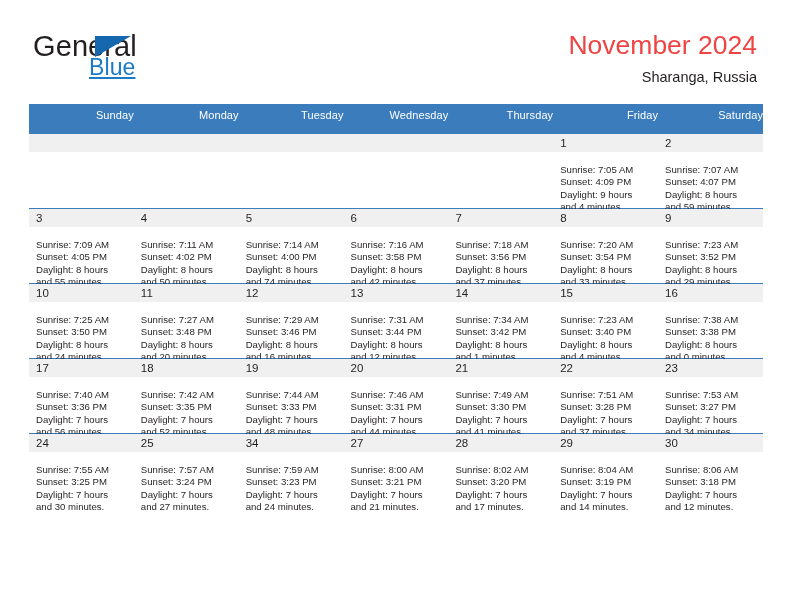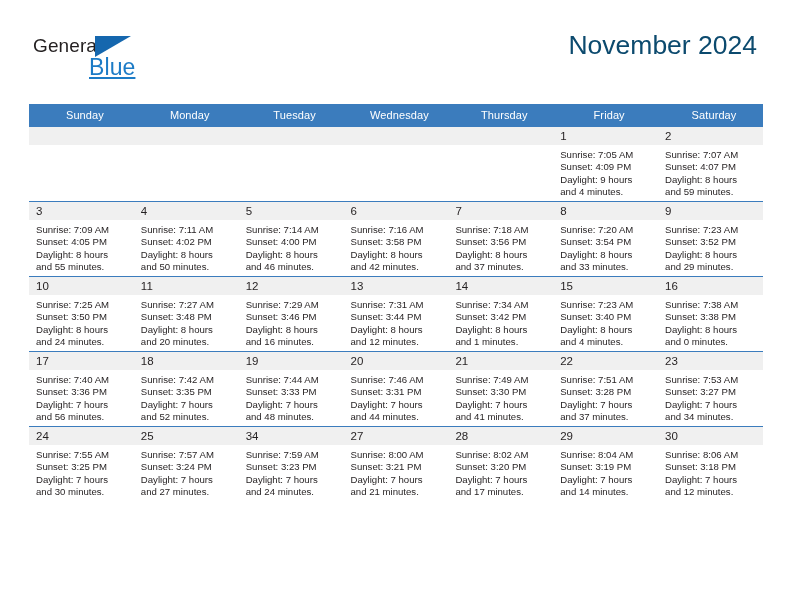--- a/index.html
+++ b/index.html
@@ -33,21 +33,21 @@
     position: absolute;
     left: 33px;
     top: 33px;
     width: 220px;
     height: 52px;
   }
   .brand-general {
     position: absolute;
     left: 0;
     top: 0;
-    font-size: 19px;
+    font-size: 29px;
     letter-spacing: 0.1px;
     color: #231f20;
     line-height: 26px;
     text-align: right;
   }
   .brand-blue {
     position: absolute;
     left: 56px;
     top: 21px;
     font-size: 23px;
@@ -68,21 +68,21 @@
 
   .title-block {
     position: absolute;
     right: 35px;
     top: 28px;
     text-align: right;
   }
   .month-title {
     font-size: 26.5px;
     font-weight: normal;
-    color: #0c4a6e;
+    color: #ef4444;
     line-height: 34px;
     white-space: nowrap;
     margin-left: 40px;
   }
   .location {
     font-size: 14.5px;
     color: #231f20;
     line-height: 22px;
     margin-top: 4px;
     white-space: nowrap;
@@ -95,22 +95,22 @@
     top: 104px;
     width: 734px;
     border-collapse: collapse;
     table-layout: fixed;
   }
   .calendar th {
     background: #3b7cbd;
     color: #ffffff;
     font-size: 11px;
     font-weight: normal;
-    text-align: center;
-    padding: 5px 0 5px 7px;
+    text-align: right;
+    padding: 5px 0 12px 7px;
     height: 11px;
     letter-spacing: 0.1px;
   }
   .calendar td {
     vertical-align: top;
     padding: 0;
     height: 74px;
     border-top: 1px solid #3b7cbd;
     background: #ffffff;
   }
@@ -122,21 +122,21 @@
   .cell-head {
     background: #f0f0f0;
     height: 18px;
     line-height: 18px;
     padding-left: 7px;
     font-size: 11.5px;
     color: #231f20;
     box-sizing: border-box;
   }
   .cell-body {
-    padding: 4px 5px 0 7px;
+    padding: 12px 5px 0 7px;
     font-size: 9.6px;
     line-height: 12.3px;
     color: #231f20;
   }
   .cell-body div {
     white-space: nowrap;
   }
   .cell.empty .cell-head {
     background: #f0f0f0;
   }
@@ -149,20 +149,21 @@
   <div class="header">
 
     <div class="brand">
       <span class="brand-general">General</span>
       <span class="brand-flag"></span>
       <span class="brand-blue">Blue</span>
     </div>
 
     <div class="title-block">
       <div class="month-title">November 2024</div>
+      <div class="location">Sharanga, Russia</div>
     </div>
 
   </div>
 
   <table class="calendar">
     <thead>
       <tr id="weekday-row">
           <th>Sunday</th>
           <th>Monday</th>
           <th>Tuesday</th>
@@ -250,21 +251,21 @@
               </div>
             </div>
           </td>
           <td>
             <div class="cell">
               <div class="cell-head">5</div>
               <div class="cell-body">
                 <div>Sunrise: 7:14 AM</div>
                 <div>Sunset: 4:00 PM</div>
                 <div>Daylight: 8 hours</div>
-                <div>and 46 minutes.</div>
+                <div>and 74 minutes.</div>
               </div>
             </div>
           </td>
           <td>
             <div class="cell">
               <div class="cell-head">6</div>
               <div class="cell-body">
                 <div>Sunrise: 7:16 AM</div>
                 <div>Sunset: 3:58 PM</div>
                 <div>Daylight: 8 hours</div>

